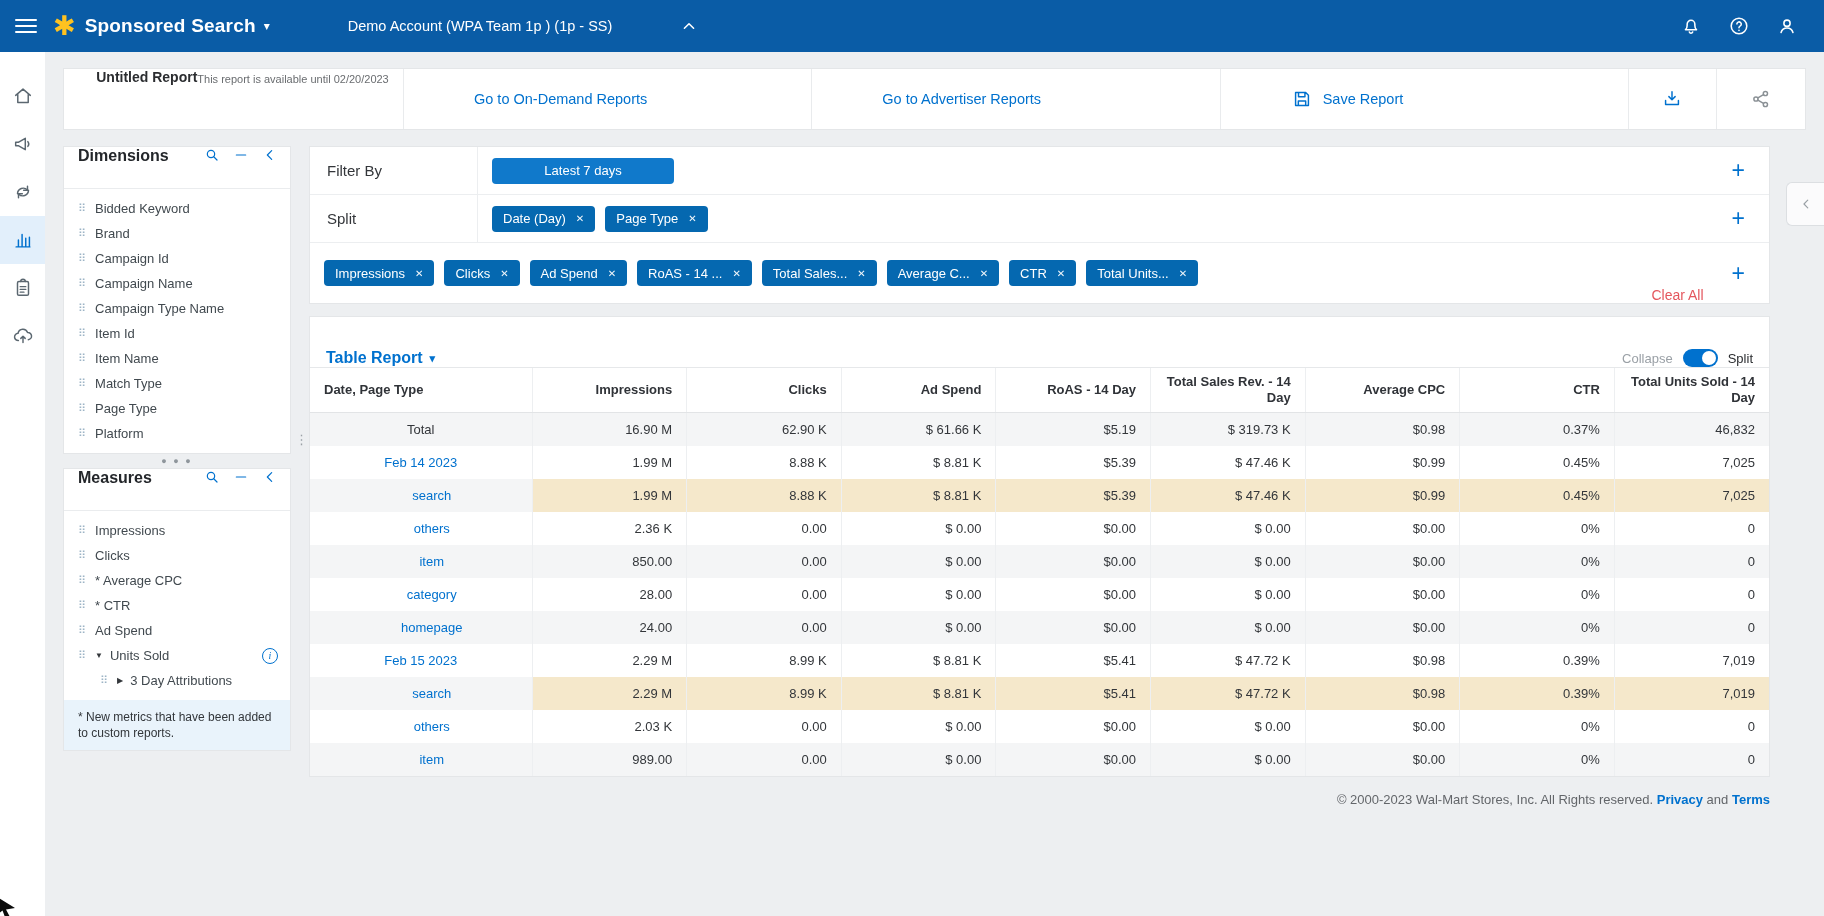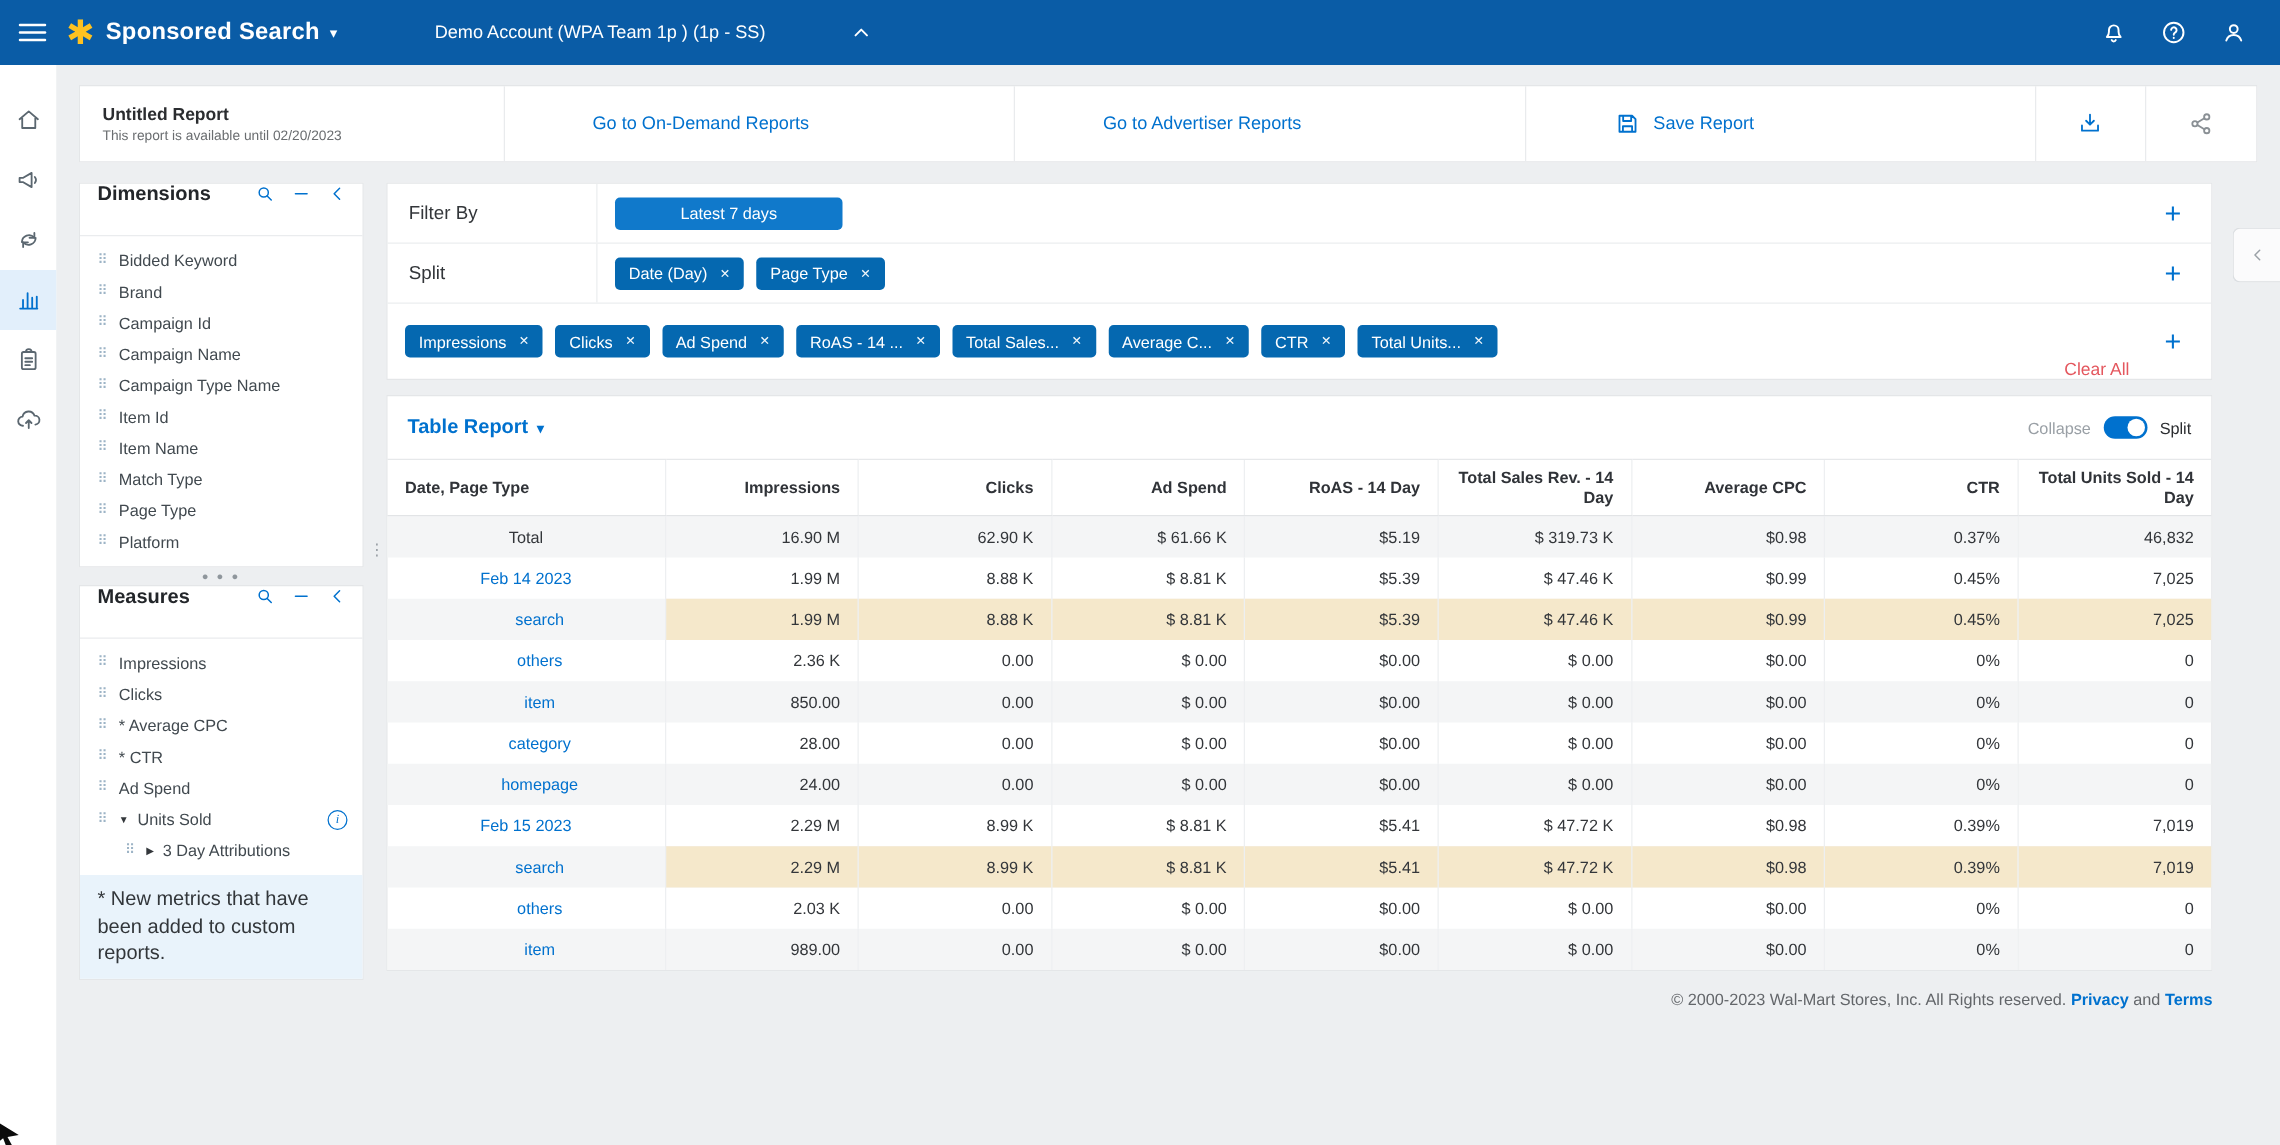--- a/index.html
+++ b/index.html
@@ -38,21 +38,21 @@
   .rail-btn.active { background:#e2effb; }
   .rail-btn.active svg { stroke:#0071ce; }
 
   
   .content { position:absolute; top:52px; left:45px; right:0; bottom:0; padding:16px 18px 0 18px; }
 
   
   .report-header { background:#fff; border:1px solid #e4e6e8; height:62px; display:flex; align-items:stretch; margin-bottom:16px; }
   .rh-cell { border-right:1px solid #e9ebed; display:flex; align-items:center; }
   .rh-cell:last-child { border-right:none; }
-  .rh-title-cell { flex:0 0 340px; flex-direction:column; align-items:flex-start; justify-content:center; padding-left:18px; }
+  .rh-title-cell { flex:0 0 340px; flex-direction:row; align-items:flex-start; justify-content:center; padding-left:18px; }
   .rh-title { font-size:14px; font-weight:bold; color:#2b2d30; }
   .rh-sub { font-size:11px; color:#6a6d70; margin-top:4px;text-align:right; }
   .rh-link-cell { flex:1 1 0; padding-left:70px; gap:10px; }
   .rh-link { color:#0071ce; font-size:14.5px; }
   .rh-icon-cell { flex:0 0 88px; justify-content:center; }
   .rh-icon-cell svg, .save-ic { width:22px; height:22px; fill:none; stroke-width:1.6; stroke-linecap:round; stroke-linejoin:round; }
   .blue-stroke { stroke:#0071ce; }
   .gray-stroke { stroke:#8a9095; }
 
   
@@ -68,40 +68,40 @@
   .panel-list { padding:7px 0; }
   .p-item { height:25px; display:flex; align-items:center; padding-left:14px; font-size:13px; color:#41494f; }
   .p-item.child { padding-left:36px; }
   .drag { color:#9db4c6; font-size:11px; margin-right:9px; line-height:1; }
   .tree-caret { font-size:8px; color:#33373b; margin-right:7px; }
   .info-badge {
     margin-left:auto; margin-right:12px; width:16px; height:16px; border:1px solid #0071ce; border-radius:50%;
     color:#0071ce; font-size:10px; font-style:italic; display:flex; align-items:center; justify-content:center;
     font-family:"Liberation Serif", serif;
   }
-  .panel-footnote { background:#e9f3fb; padding:9px 14px; font-size:16px; line-height:1.35; color:#32363a; }
+  .panel-footnote { background:#e9f3fb; padding:9px 14px; font-size:12px; line-height:1.35; color:#32363a; }
   .resize-dots { height:14px; display:flex; align-items:center; justify-content:center; color:#8f969c; font-size:9px; letter-spacing:2px; cursor:row-resize; }
   .v-dots { position:absolute; left:232px; top:290px; color:#9aa0a6; font-size:13px; line-height:.55; cursor:col-resize; }
 
   
   .filters-card { background:#fff; border:1px solid #e4e6e8; margin-bottom:12px; }
   .filter-row { display:flex; align-items:center; min-height:48px; border-bottom:1px solid #eceef0; }
   .filter-row.last { border-bottom:none; }
   .filter-label { width:168px; align-self:stretch; display:flex; align-items:center; padding-left:17px; font-size:15px; color:#33363a; border-right:1px solid #eceef0; }
   .chip-area { display:flex; align-items:center; gap:10px; padding:8px 14px; flex-wrap:nowrap; }
   .chip { background:#0568b0; color:#fff; height:26px; border-radius:4px; display:inline-flex; align-items:center; padding:0 11px; font-size:13px; gap:10px; white-space:nowrap; }
   .chip.wide { min-width:182px; justify-content:center; background:#1079cb; }
   .chip-x { font-size:10px; opacity:.95; cursor:pointer; }
   .row-plus { margin-left:auto; margin-right:24px; color:#0071ce; font-size:23px; font-weight:300; line-height:1; }
   .clear-all { margin-left:auto; margin-right:28px; color:#e4575e; font-size:14px;margin-top:44px; }
   .filter-row .clear-all + .row-plus { margin-left:0; }
 
   
   .table-card { background:#fff; border:1px solid #e4e6e8; }
-  .table-head-row { height:50px; display:flex; align-items:center; padding:0 16px; }
+  .table-head-row { height:50px; display:flex; align-items:flex-end; padding:0 16px; }
   .table-title { color:#0071ce; font-weight:bold; font-size:16px; display:flex; align-items:center; gap:7px; }
   .t-caret { font-size:11px; }
   .toggle-wrap { margin-left:auto; display:flex; align-items:center; gap:10px; }
   .t-off { color:#9aa0a6; font-size:13px; }
   .t-on { color:#2b2d30; font-size:13px; }
   .toggle { width:35px; height:18px; border-radius:9px; background:#0071ce; position:relative; cursor:pointer; }
   .toggle .knob { position:absolute; right:2px; top:2px; width:14px; height:14px; border-radius:50%; background:#fff; }
 
   .rpt-table { width:100%; border-collapse:collapse; table-layout:fixed; font-size:13px; }
   .rpt-table col.col-first { width:222px; }

